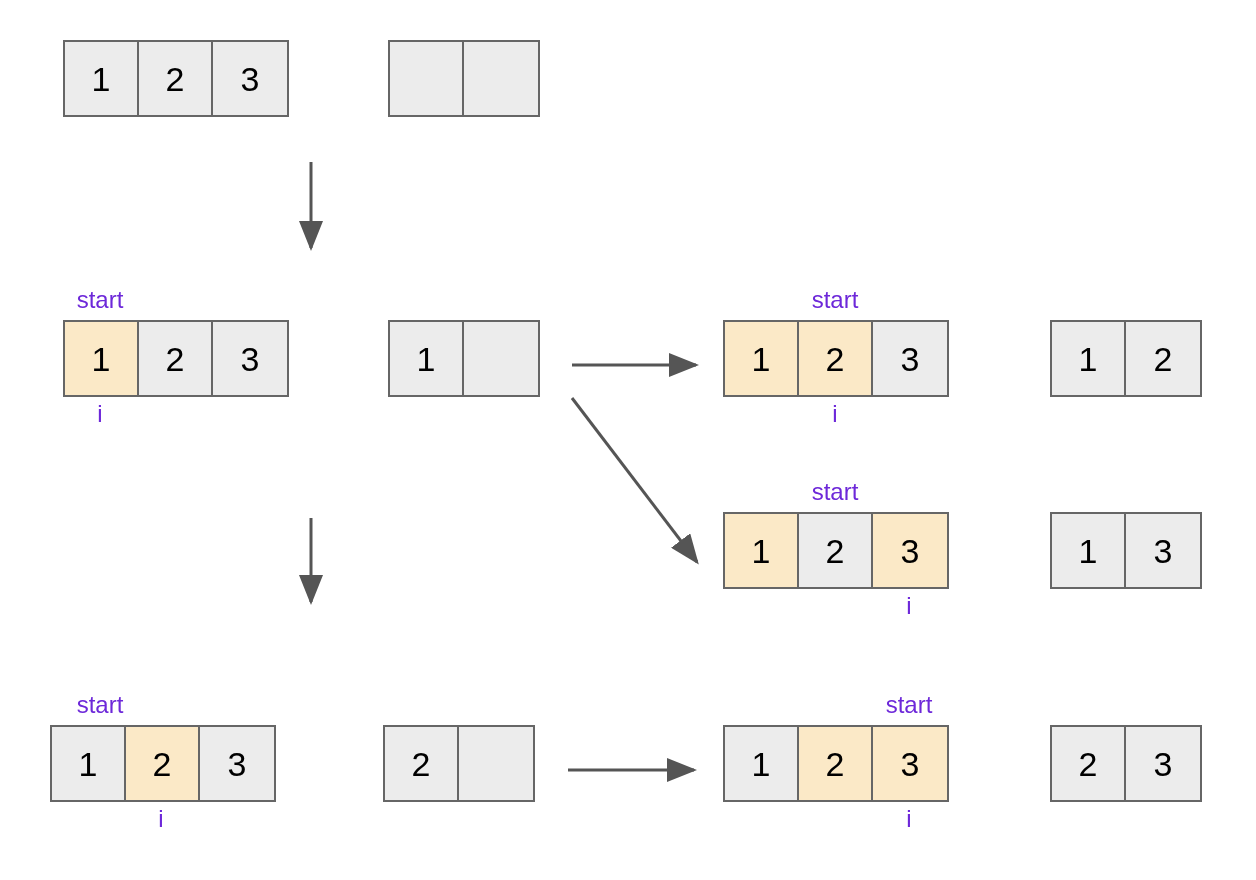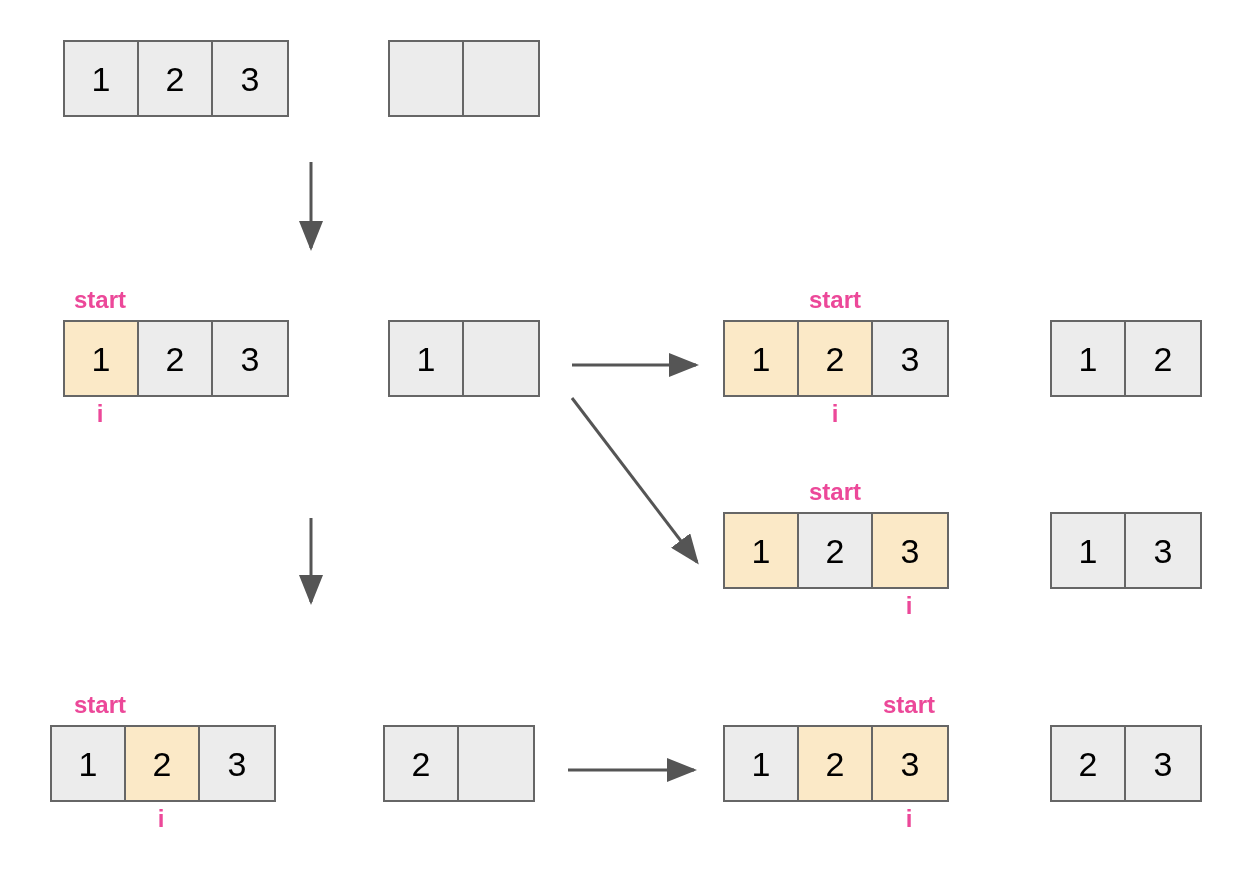--- a/index.html
+++ b/index.html
@@ -46,24 +46,23 @@
   .cell:last-child {
     border-right: none;
   }
   .cell.hl {
     background: #fbe9c7;
   }
   .label {
     position: absolute;
     font-size: 24px;
     line-height: 1;
-    color: #ec4899;
+    color: #6d28d9;
     white-space: nowrap;
     font-family: "Liberation Sans", sans-serif;
-    font-weight: bold;
   }
   .label.center {
     transform: translateX(-50%);
   }
   svg.arrows {
     position: absolute;
     left: 0;
     top: 0;
     width: 1256px;
     height: 880px;

